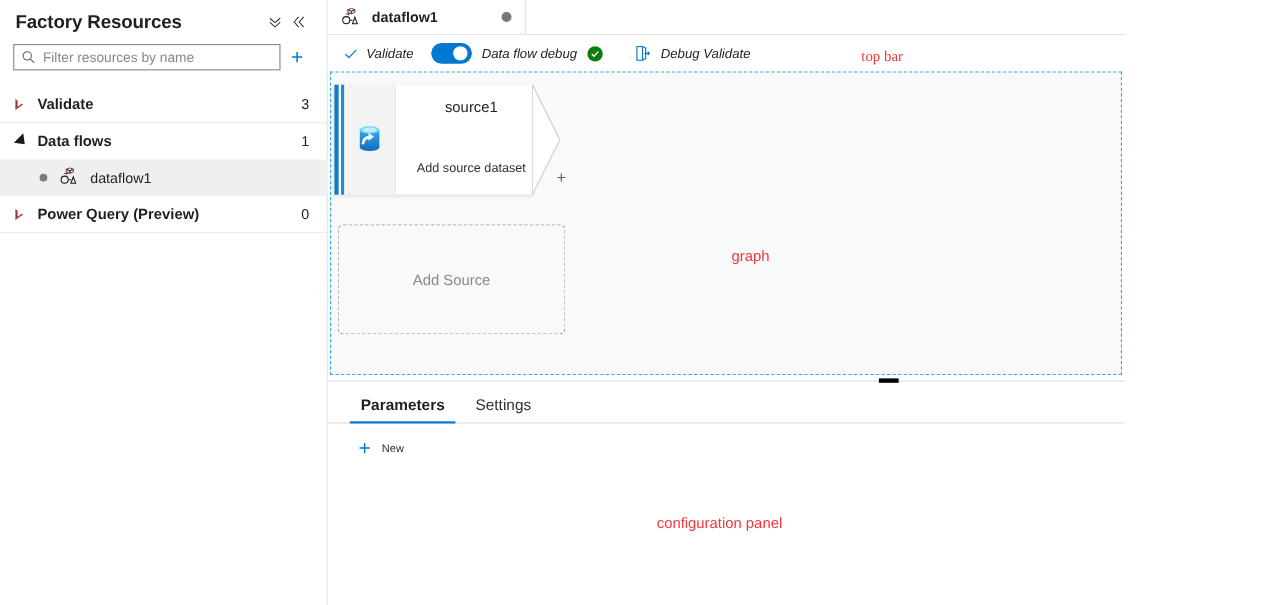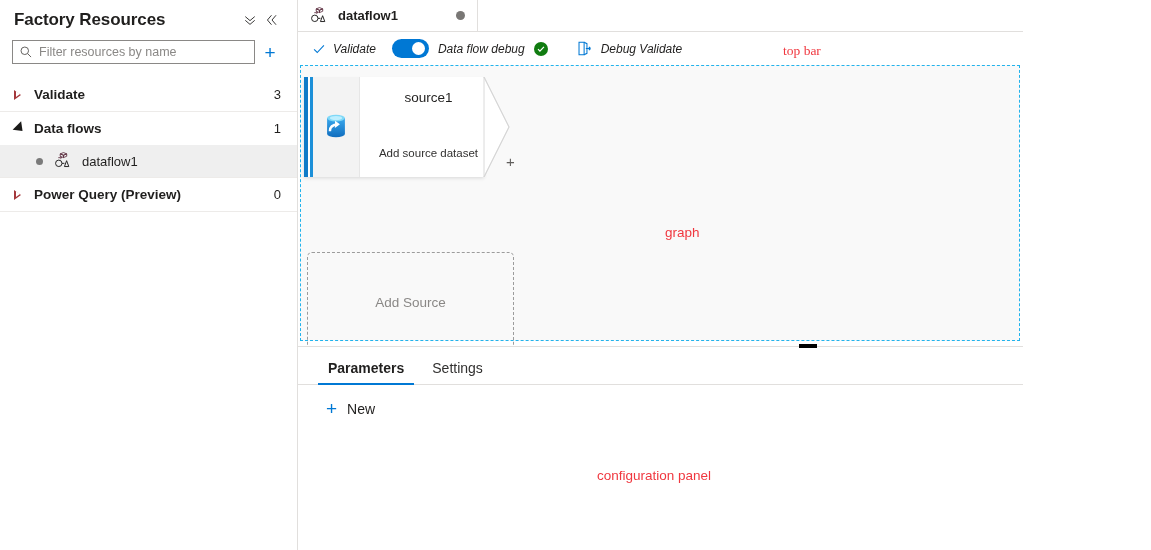--- a/index.html
+++ b/index.html
@@ -381,21 +381,20 @@
     width: 207px;
     height: 100px;
     border: 1.3px dashed #9c9c9c;
     border-radius: 5px;
     display: flex;
     align-items: center;
     justify-content: center;
     cursor: pointer;
     box-sizing: border-box;
     background: transparent;
-    margin-top: 48px;
   }
   .add-source-label {
     color: #8a8886;
     font-size: 13.5px;
   }
 
   
   .resize-handle {
     position: absolute;
     left: 799px;
@@ -449,21 +448,21 @@
     cursor: pointer;
     user-select: none;
   }
   .new-plus {
     color: #0078d4;
     font-size: 19px;
     line-height: 1;
     margin-right: 10px;
     font-weight: 300;
   }
-  .new-label { font-size: 14px; color: #201f1e; }
+  .new-label { font-size: 10px; color: #201f1e; }
 </style>
 </head>
 <body>
 
 <div class="app">
 
   <div class="sidebar">
 
     <div class="sidebar-header">
       <div class="sidebar-title">Factory Resources</div>

